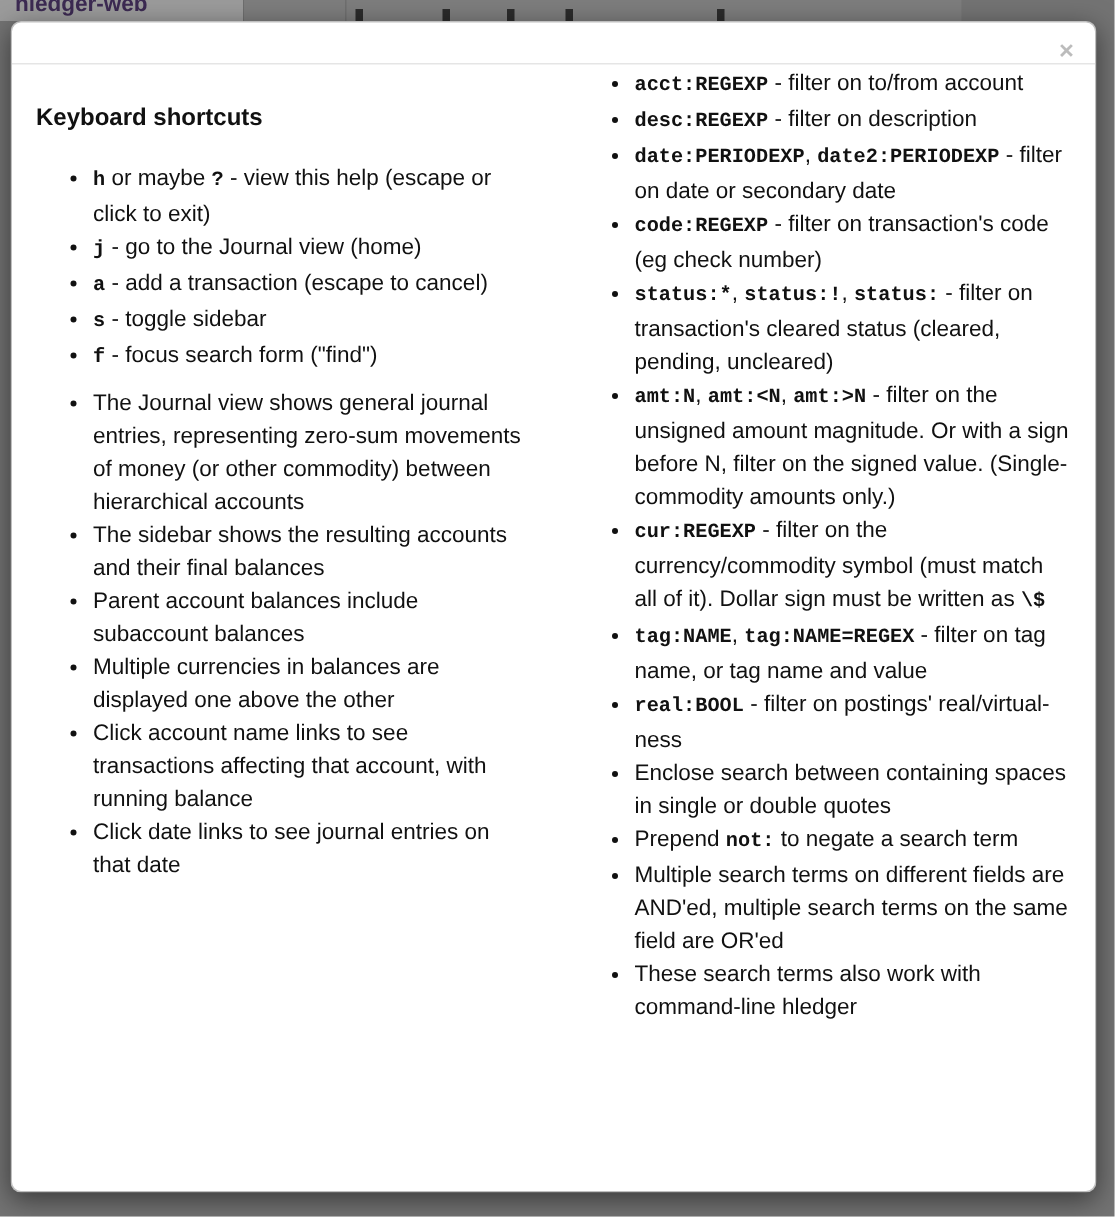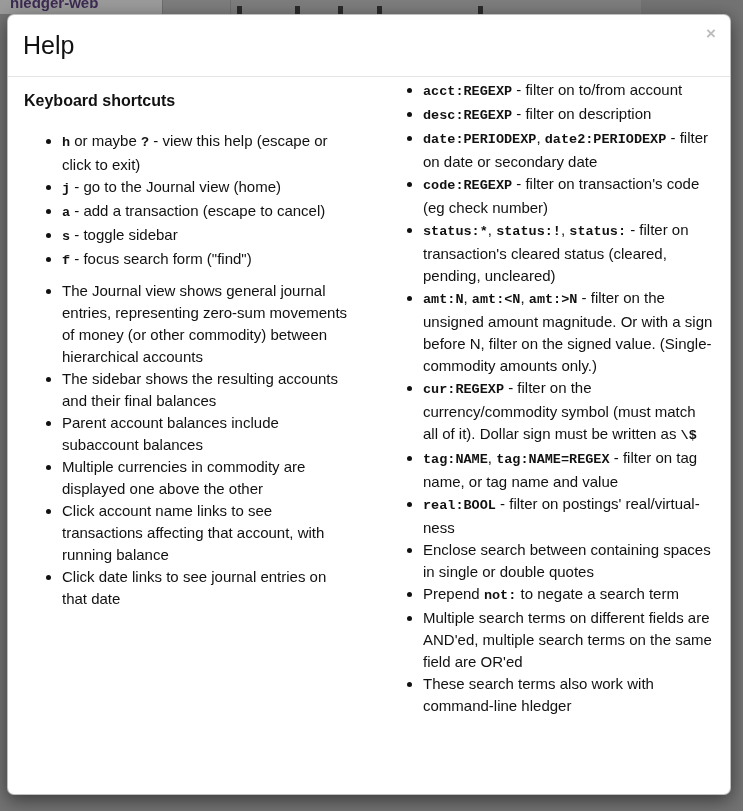--- a/index.html
+++ b/index.html
@@ -54,21 +54,21 @@
     background:none; border:none; padding:0;
     font-size:17px; font-weight:bold; color:#bcbcbc;
     cursor:pointer; line-height:1;
     font-family:"Liberation Sans", sans-serif;
   }
   .modal-body { display:flex; padding:2px 0 20px 0; }
   .col { width:50%; box-sizing:border-box; padding:0 16px; }
 
   .section-heading {
     font-size:16px; font-weight:bold; color:#111;
-    margin:13px 0 20px 0;
+    margin:25px 0 20px 0;
   }
   ul.bullets {
     margin:0 0 8px 0; padding-left:38px; list-style:disc;
   }
   ul.bullets li {
     font-size:15px; line-height:22px; color:#111;
   }
   code.code-term {
     font-family:"Liberation Mono", monospace;
     font-weight:bold; font-size:13.5px; color:#111;
@@ -84,37 +84,36 @@
   <span class="glyph-mark" style="left:237px"></span>
   <span class="glyph-mark" style="left:295px"></span>
   <span class="glyph-mark" style="left:338px"></span>
   <span class="glyph-mark" style="left:377px"></span>
   <span class="glyph-mark" style="left:478px"></span>
 </div>
 
 <div class="modal">
   <div class="modal-header">
     <button class="close-btn">×</button>
-    <h1 class="modal-title">Help</h1>
   </div>
   <div class="modal-body">
     <div class="col">
         <h2 class="section-heading">Keyboard shortcuts</h2>
         <ul class="bullets">
           <li><code class="code-term">h</code> or maybe <code class="code-term">?</code> - view this help (escape or click to exit)</li>
           <li><code class="code-term">j</code> - go to the Journal view (home)</li>
           <li><code class="code-term">a</code> - add a transaction (escape to cancel)</li>
           <li><code class="code-term">s</code> - toggle sidebar</li>
           <li><code class="code-term">f</code> - focus search form ("find")</li>
         </ul>
         <ul class="bullets">
           <li>The Journal view shows general journal entries, representing zero-sum movements of money (or other commodity) between hierarchical accounts</li>
           <li>The sidebar shows the resulting accounts and their final balances</li>
           <li>Parent account balances include subaccount balances</li>
-          <li>Multiple currencies in commodity are displayed one above the other</li>
+          <li>Multiple currencies in balances are displayed one above the other</li>
           <li>Click account name links to see transactions affecting that account, with running balance</li>
           <li>Click date links to see journal entries on that date</li>
         </ul>
       </div>
     <div class="col">
         <ul class="bullets">
           <li><code class="code-term">acct:REGEXP</code> - filter on to/from account</li>
           <li><code class="code-term">desc:REGEXP</code> - filter on description</li>
           <li><code class="code-term">date:PERIODEXP</code>, <code class="code-term">date2:PERIODEXP</code> - filter on date or secondary date</li>
           <li><code class="code-term">code:REGEXP</code> - filter on transaction's code (eg check number)</li>

